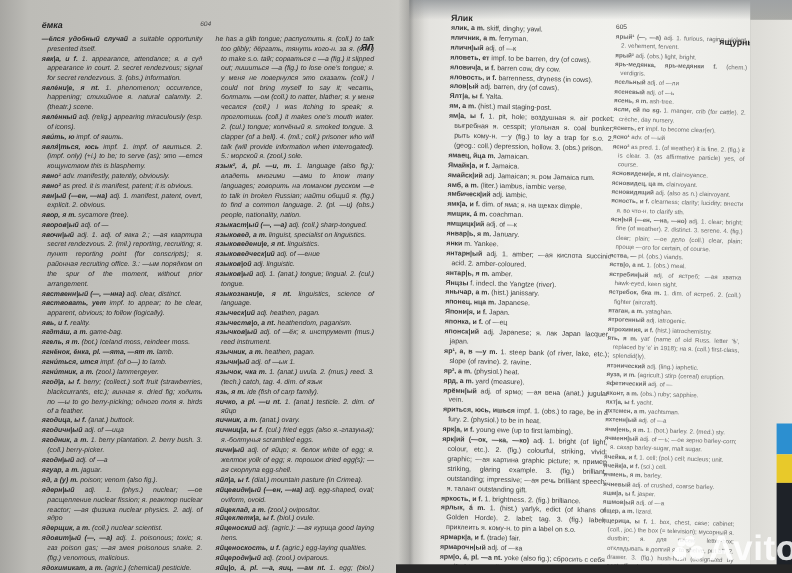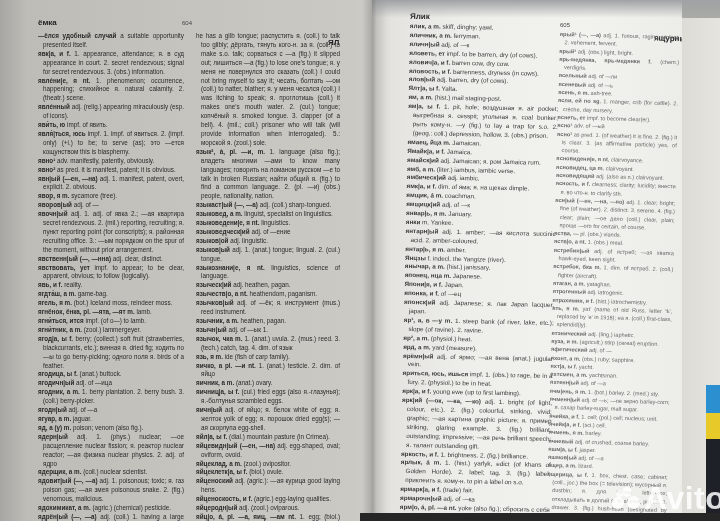--- a/index.html
+++ b/index.html
@@ -8,20 +8,21 @@
     background: #8f8e8a;
     font-family: "Liberation Serif", serif;
   }
   .scene { position: absolute; inset: 0; background: linear-gradient(180deg,#a9aaa6 0%,#b8b8b4 100%); }
   .page {
     position: absolute; top: 0; bottom: 0; overflow: hidden;
   }
   .page-left {
     left: 0; width: 441px;
     background: linear-gradient(90deg,#a7a6a2 0%,#bdbcb7 6%,#c4c3be 40%,#cac9c4 80%,#d9d8d3 96%,#e2e1dc 100%);
+    font-style: italic;
   }
   .page-right {
     left: 372px; width: 310px;
     background: linear-gradient(90deg,#c9c8c3 0%,#e4e3df 6%,#eeeeea 30%,#f2f2ee 70%,#ececE8 100%);
     transform-origin: left top;
   }
   .page-right-top-shadow {
     position: absolute; left: 372px; top: 0; width: 348px; height: 18px;
     background: linear-gradient(180deg,#9fa2a4 0%, rgba(200,200,200,0) 100%);
   }

